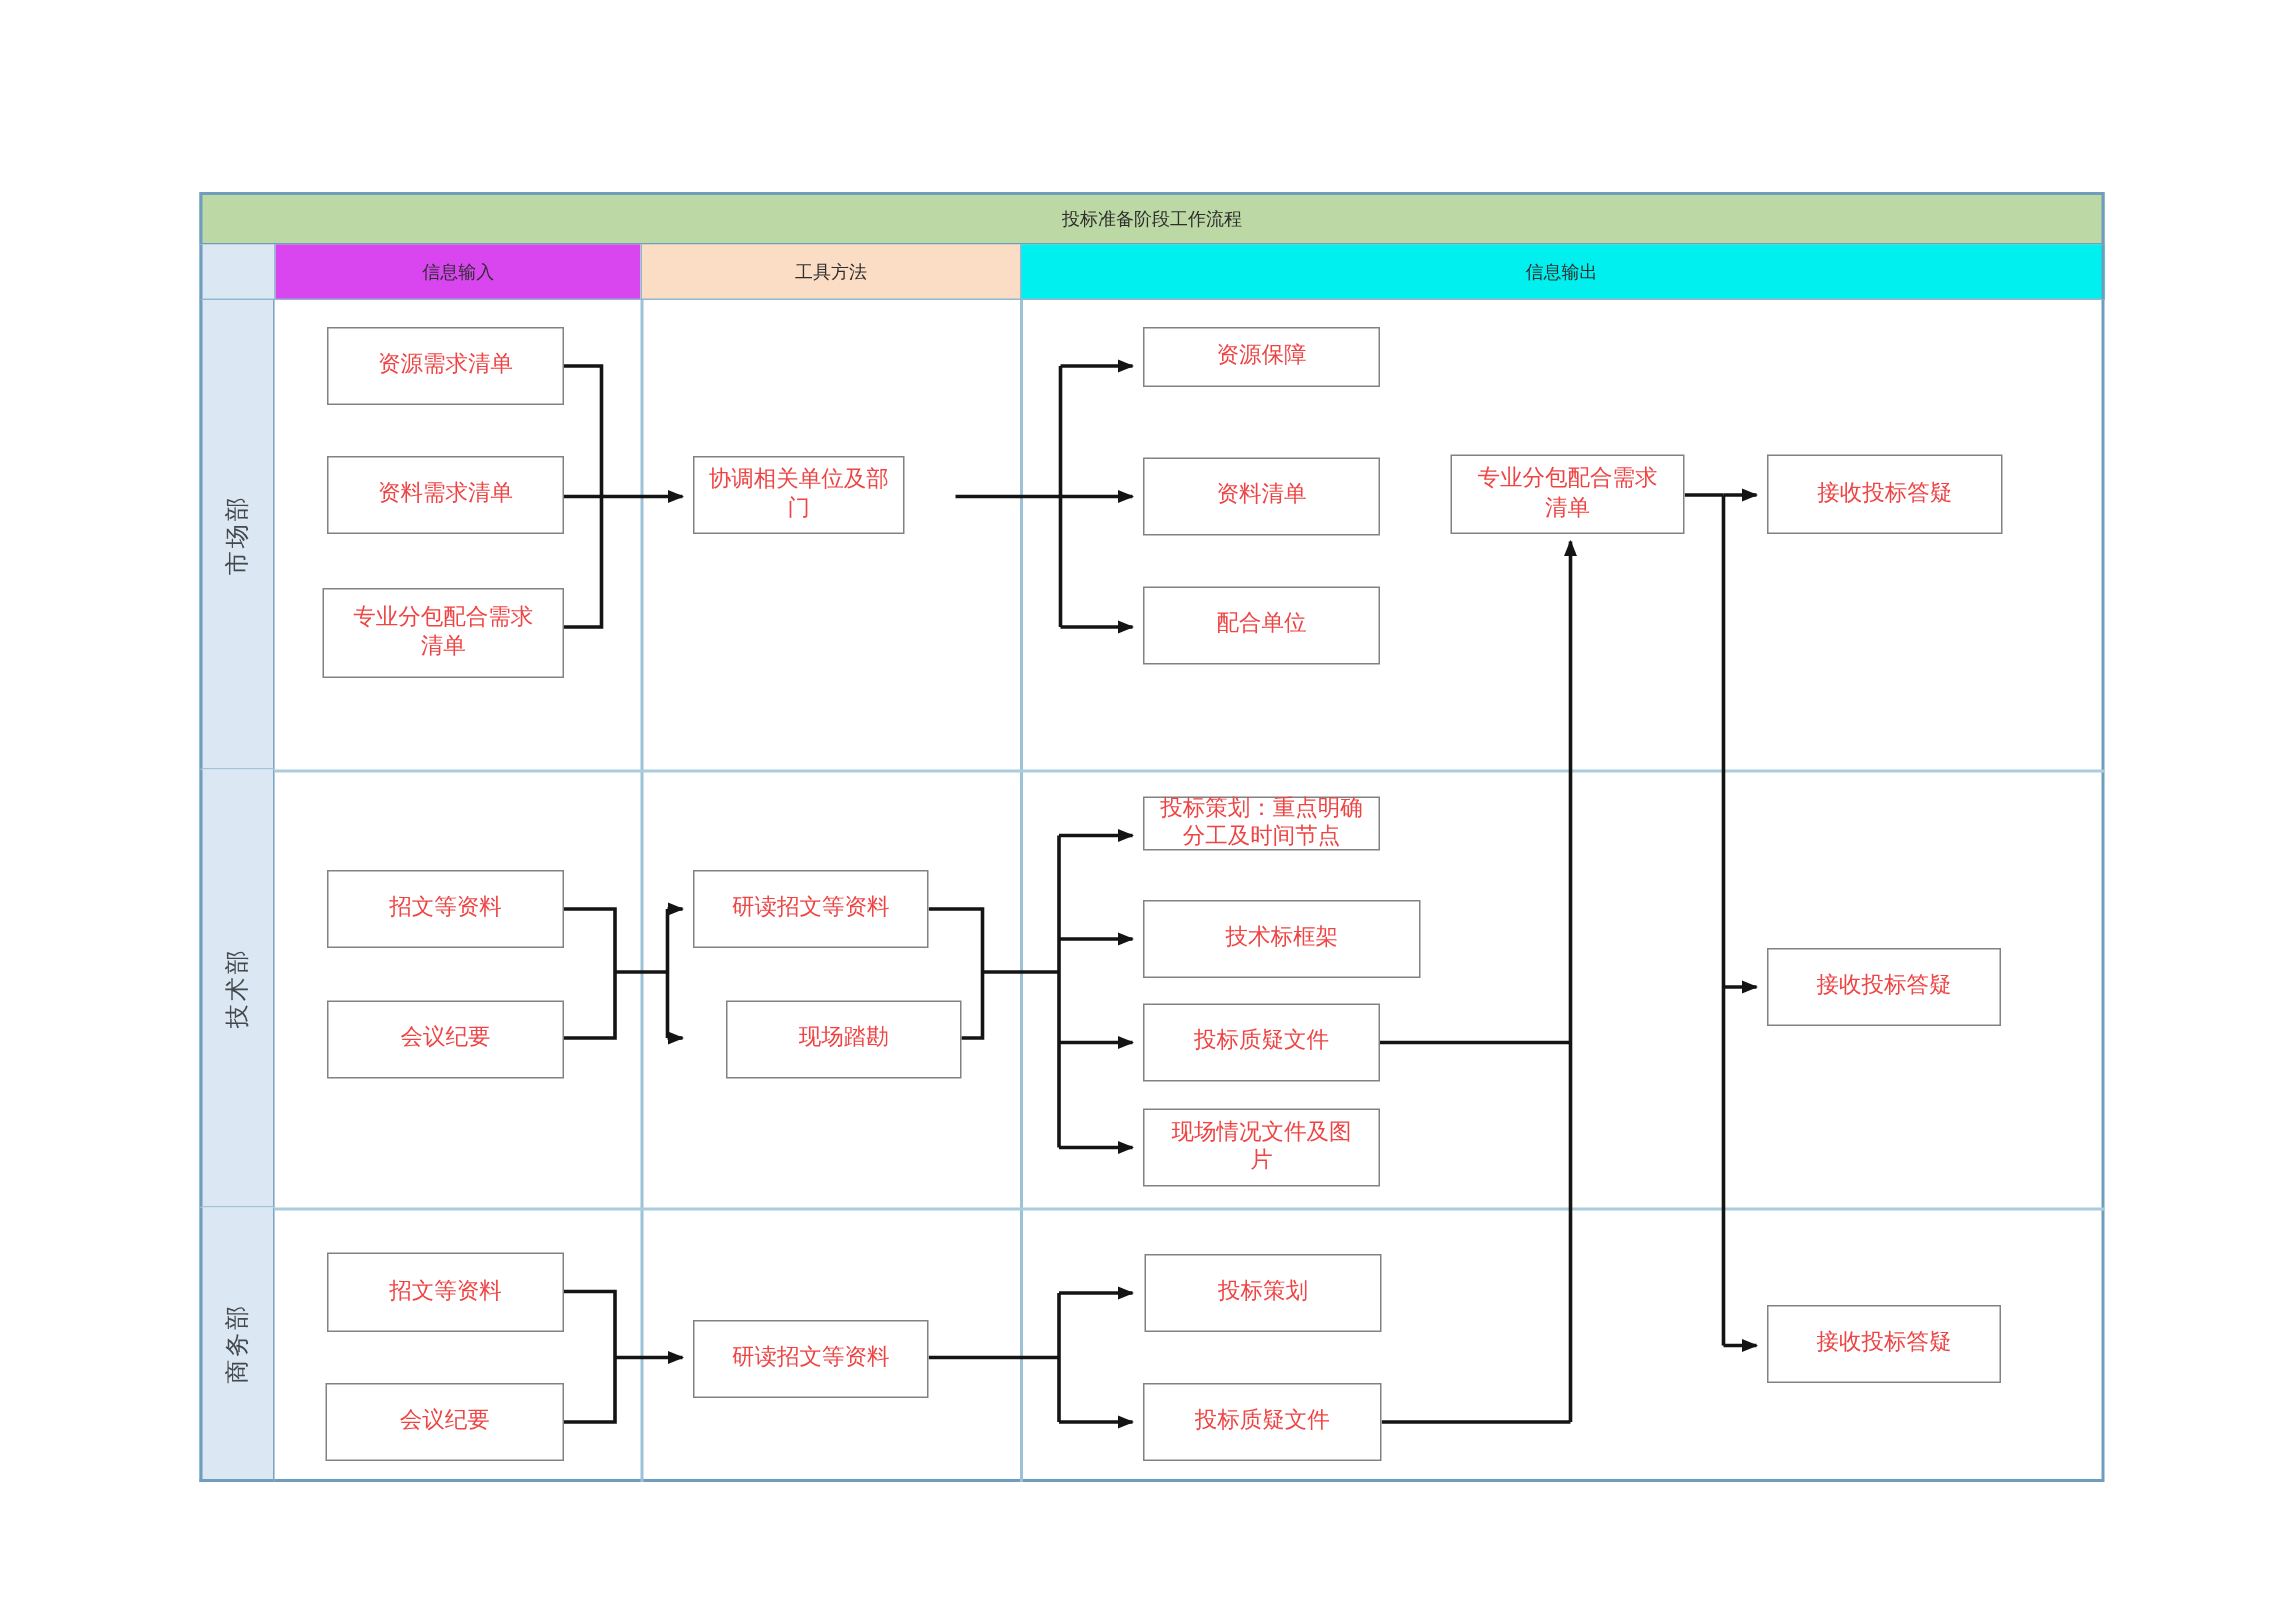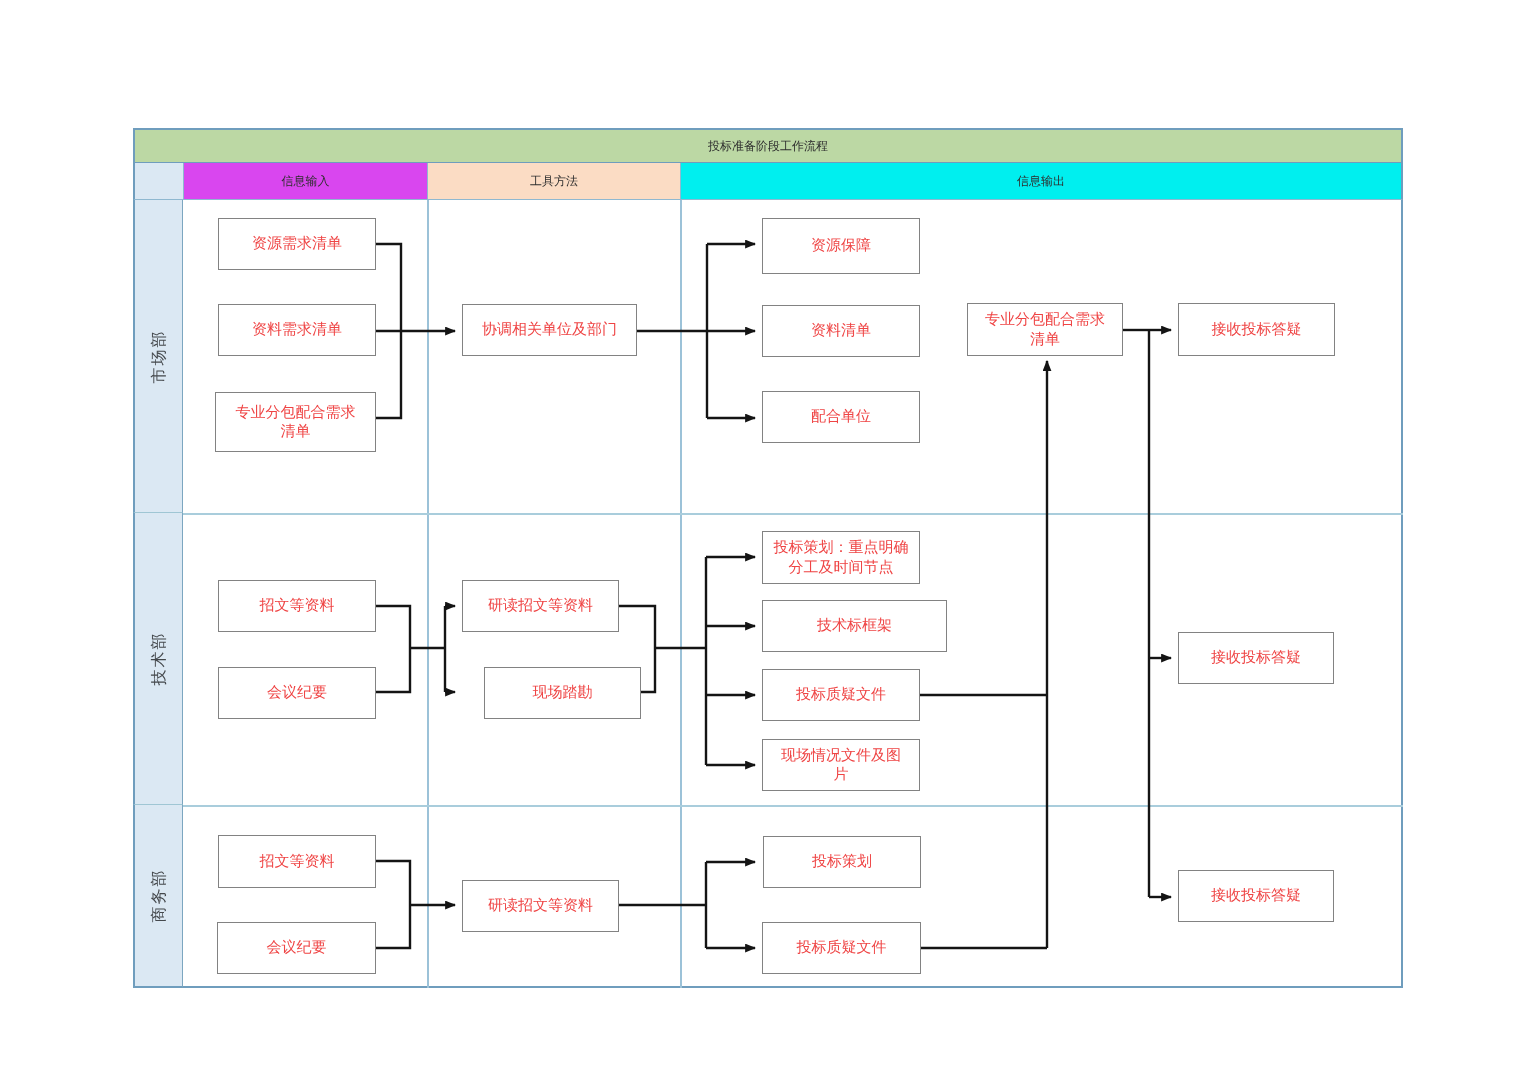--- a/index.html
+++ b/index.html
@@ -120,32 +120,32 @@
 
   <path class="ln" d="M619,905 L706,905"></path>
   <path class="ln" d="M706,862 L706,948"></path>
   <path class="ln" d="M706,862 L755,862" marker-end="url(#arr)"></path>
   <path class="ln" d="M706,948 L755,948" marker-end="url(#arr)"></path>
 </svg>
 
 <div class="node" style="left:218px;top:218px;width:158px;height:52px">资源需求清单</div>
 <div class="node" style="left:218px;top:304px;width:158px;height:52px">资料需求清单</div>
 <div class="node tight" style="left:215px;top:392px;width:161px;height:60px">专业分包配合需求清单</div>
-<div class="node" style="left:462px;top:304px;width:175px;height:52px">协调相关单位及部门</div>
-<div class="node" style="left:762px;top:218px;width:158px;height:56px">资源保障</div>
+<div class="node" style="left:462px;top:304px;width:141px;height:52px">协调相关单位及部门</div>
+<div class="node" style="left:762px;top:218px;width:158px;height:40px">资源保障</div>
 <div class="node" style="left:762px;top:305px;width:158px;height:52px">资料清单</div>
 <div class="node" style="left:762px;top:391px;width:158px;height:52px">配合单位</div>
 <div class="node tight" style="left:967px;top:303px;width:156px;height:53px">专业分包配合需求清单</div>
 <div class="node" style="left:1178px;top:303px;width:157px;height:53px">接收投标答疑</div>
 
 <div class="node" style="left:218px;top:580px;width:158px;height:52px">招文等资料</div>
 <div class="node" style="left:218px;top:667px;width:158px;height:52px">会议纪要</div>
 <div class="node" style="left:462px;top:580px;width:157px;height:52px">研读招文等资料</div>
 <div class="node" style="left:484px;top:667px;width:157px;height:52px">现场踏勘</div>
-<div class="node" style="left:762px;top:531px;width:158px;height:53px">投标策划：重点明确分工及时间节点</div>
+<div class="node" style="left:762px;top:531px;width:158px;height:36px">投标策划：重点明确分工及时间节点</div>
 <div class="node" style="left:762px;top:600px;width:185px;height:52px">技术标框架</div>
 <div class="node" style="left:762px;top:669px;width:158px;height:52px">投标质疑文件</div>
 <div class="node tight" style="left:762px;top:739px;width:158px;height:52px">现场情况文件及图片</div>
 <div class="node" style="left:1178px;top:632px;width:156px;height:52px">接收投标答疑</div>
 
 <div class="node" style="left:218px;top:835px;width:158px;height:53px">招文等资料</div>
 <div class="node" style="left:217px;top:922px;width:159px;height:52px">会议纪要</div>
 <div class="node" style="left:462px;top:880px;width:157px;height:52px">研读招文等资料</div>
 <div class="node" style="left:763px;top:836px;width:158px;height:52px">投标策划</div>
 <div class="node" style="left:762px;top:922px;width:159px;height:52px">投标质疑文件</div>

